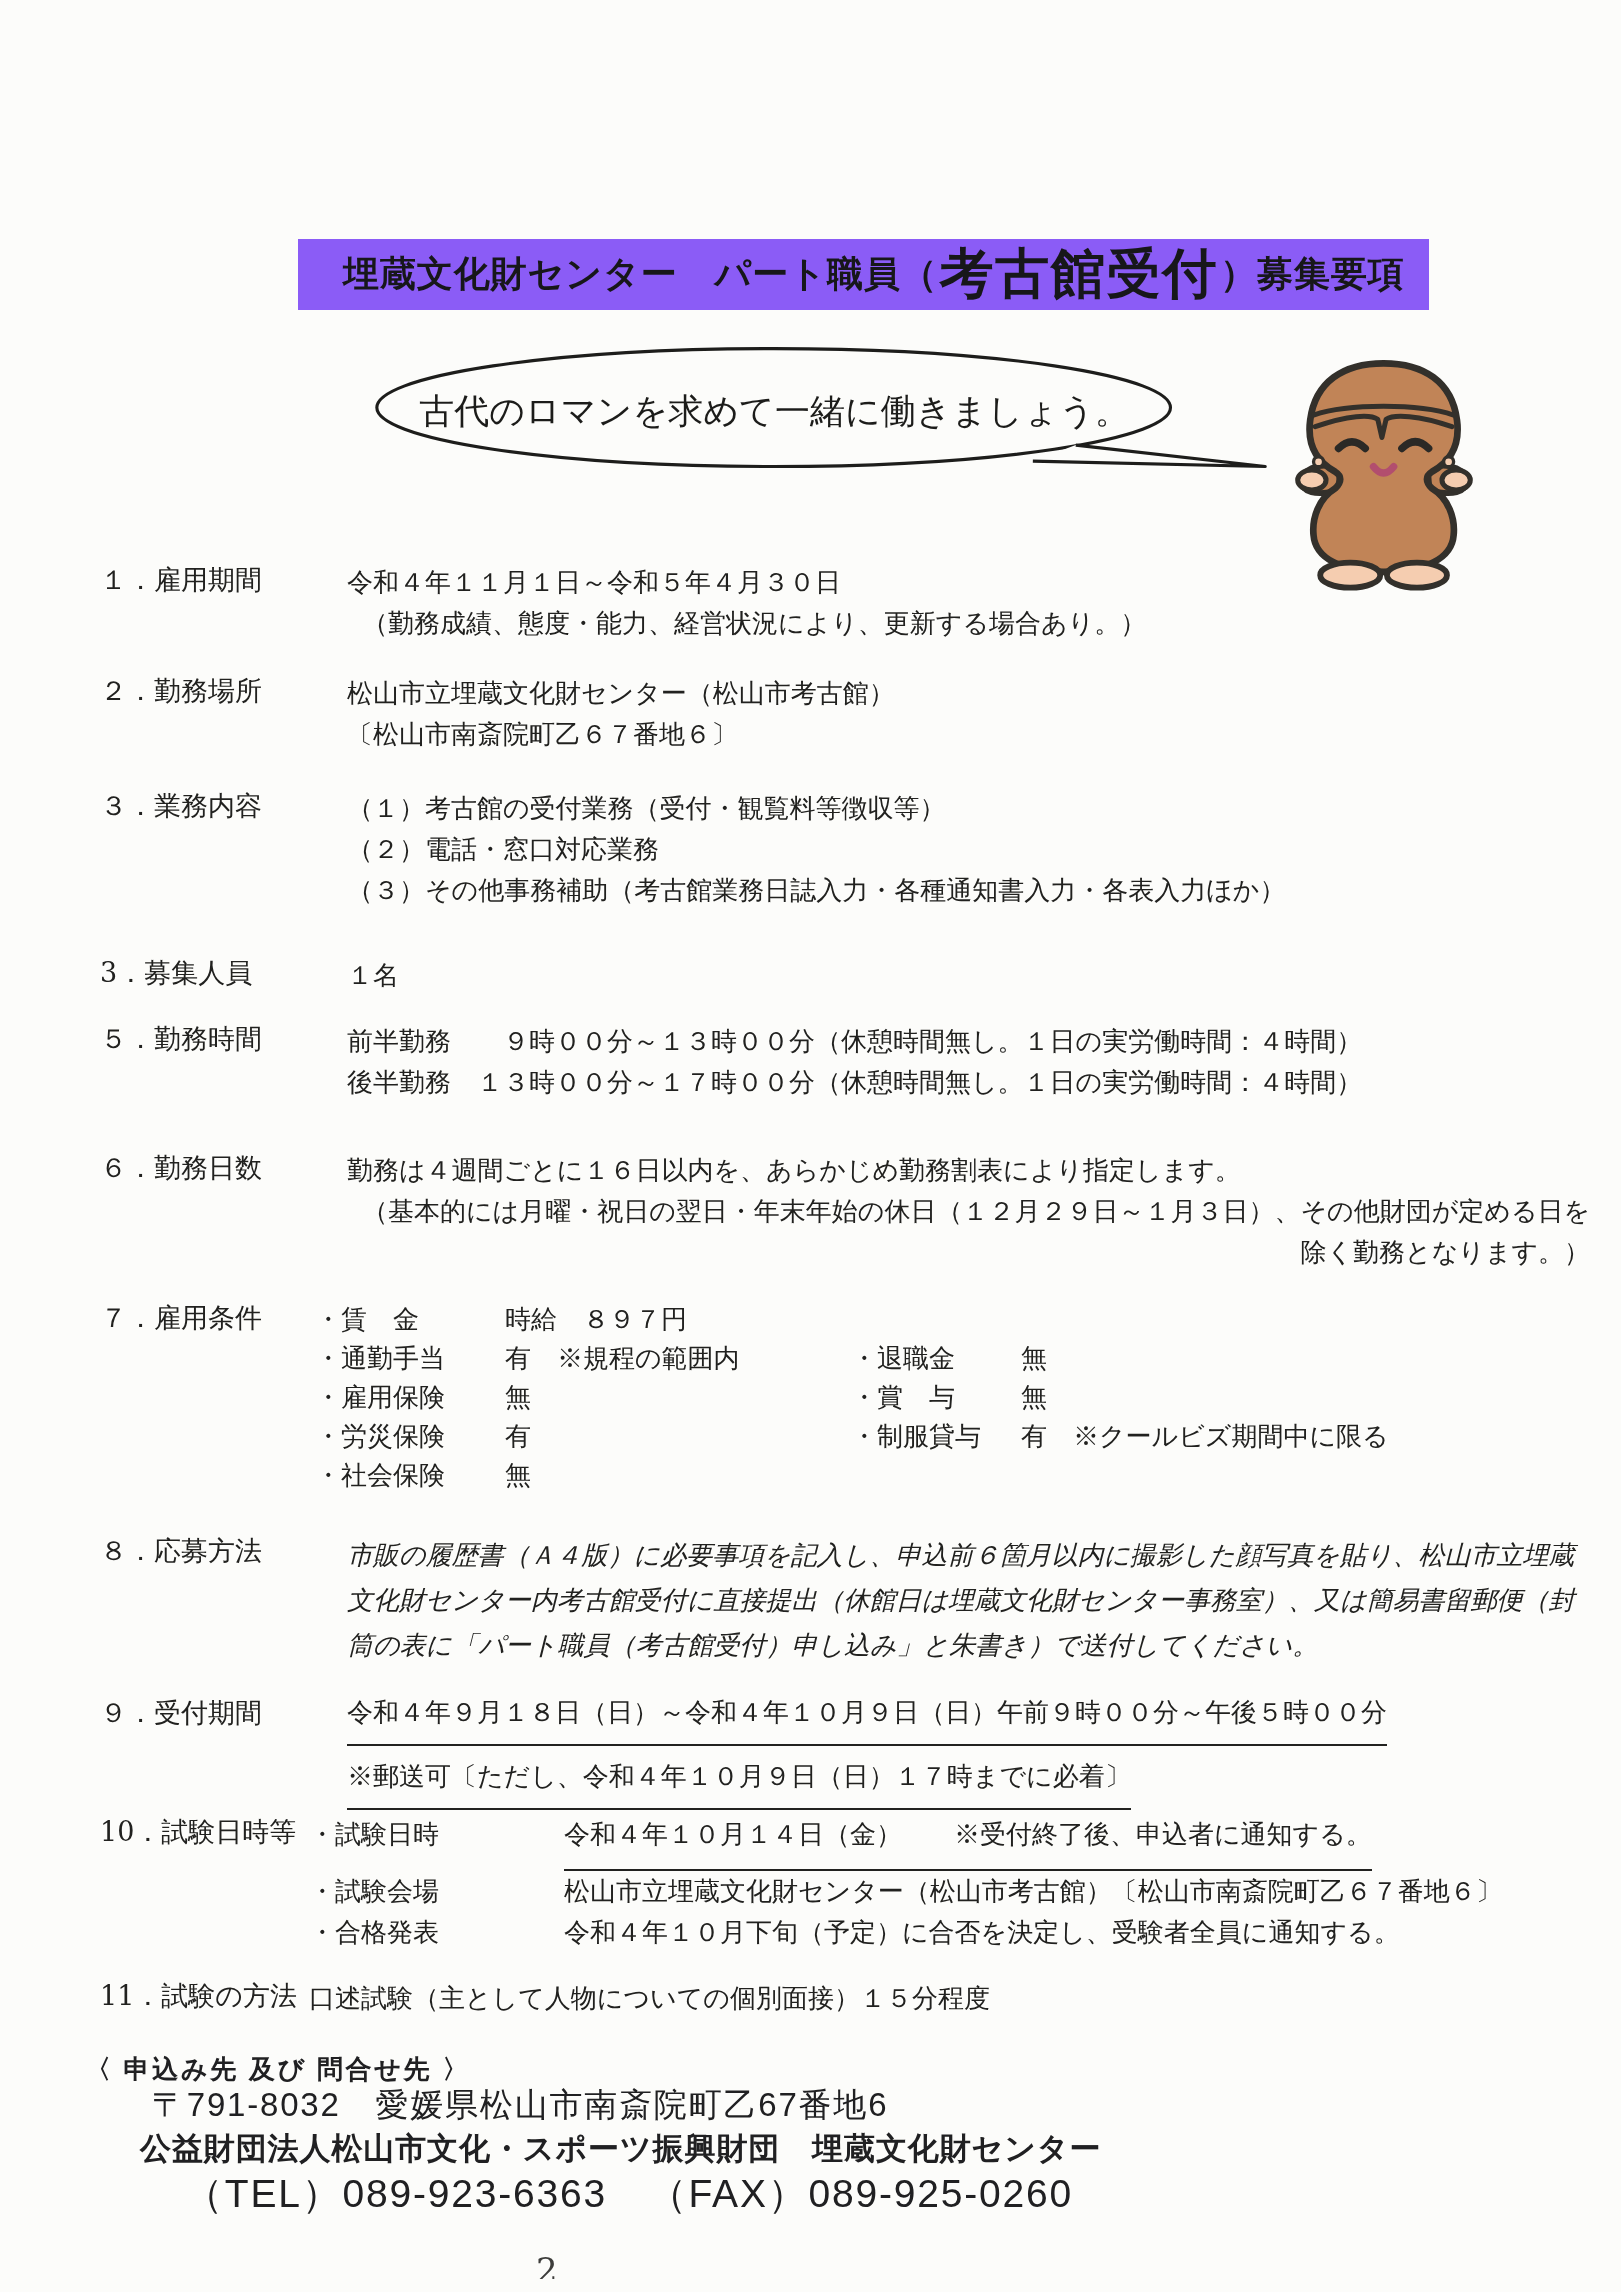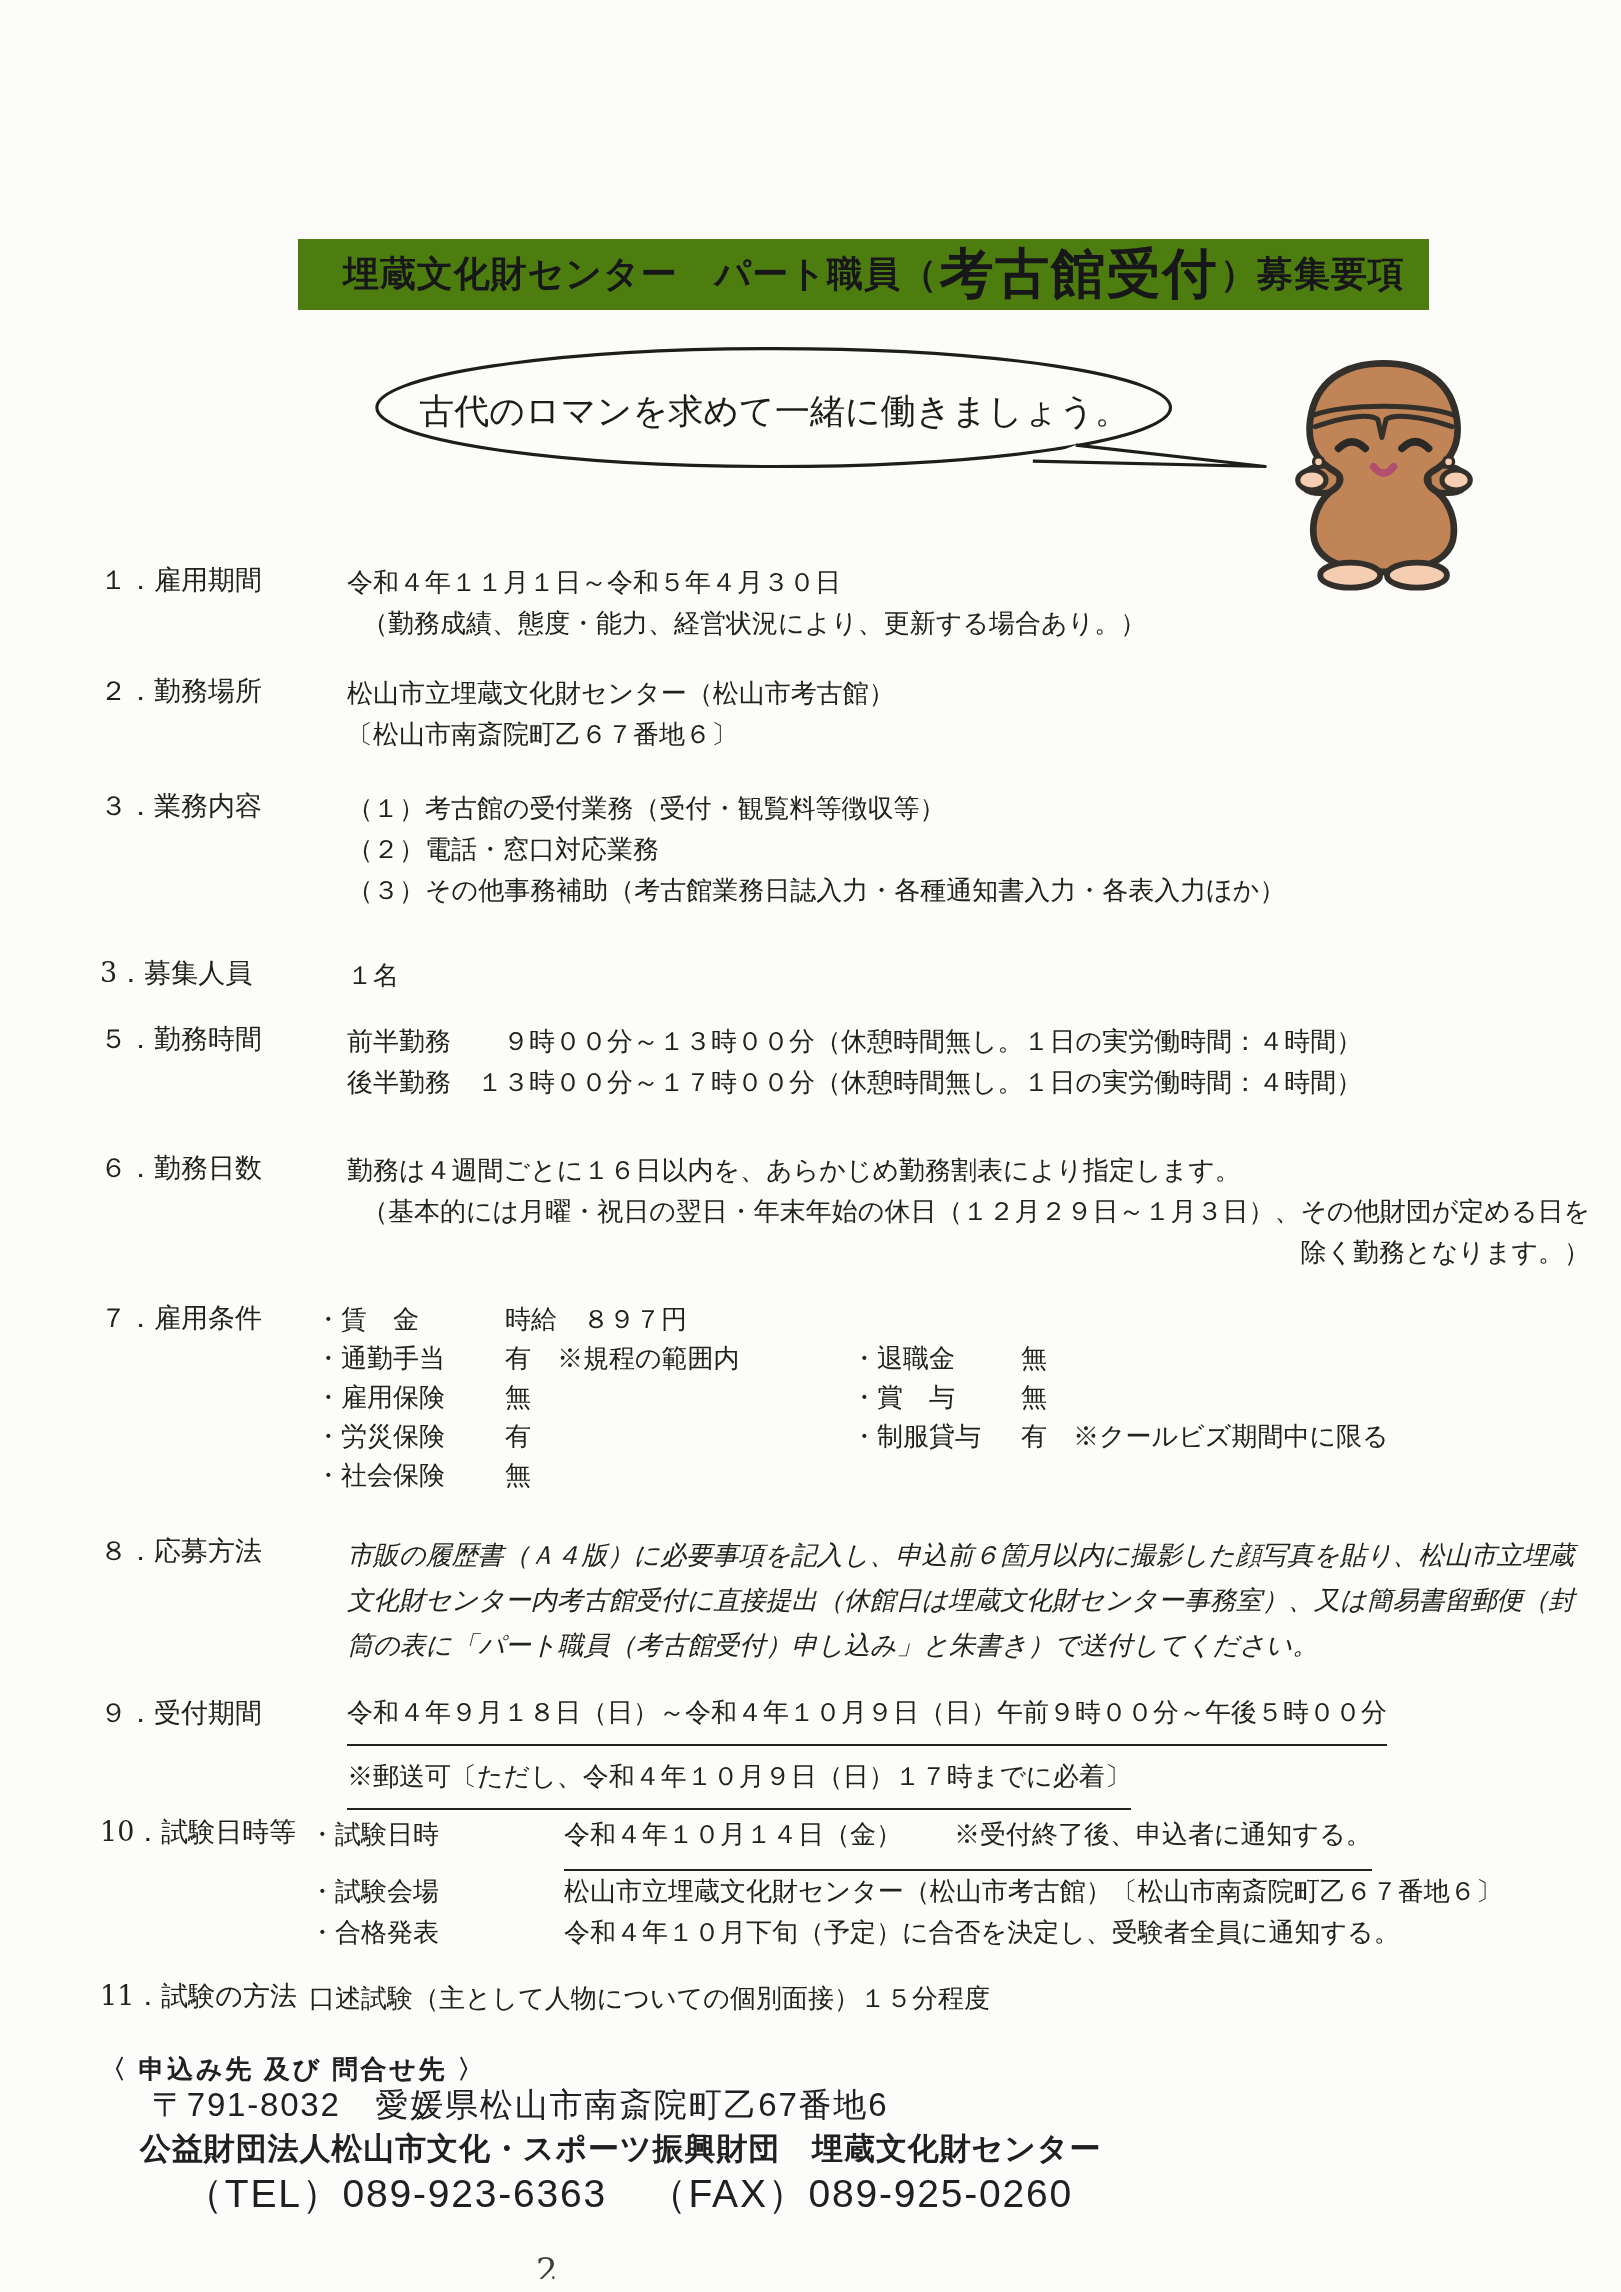--- a/index.html
+++ b/index.html
@@ -5,21 +5,21 @@
   html,body { margin:0; padding:0; background:#e8e8e6; }
   .page {
     position:relative; width:1621px; height:2293px; margin:0 auto;
     background:#fcfcfa; overflow:hidden;
     font-family:"DejaVu Serif","Liberation Serif",serif;
     color:#21211f;
   }
   
   .banner {
     position:absolute; left:298px; top:239px; width:1131px; height:71px;
-    background:#4d7c0f; box-sizing:border-box;
+    background:#8b5cf6; box-sizing:border-box;
     display:flex; align-items:center; padding-left:45px;
     font-family:"Liberation Sans","DejaVu Sans",sans-serif;
     font-weight:bold; color:#17171a; white-space:nowrap;
   }
   .banner .t-normal { font-size:36px; letter-spacing:0.9px; }
   .banner .t-big    { font-size:54px; letter-spacing:1.8px; margin:0 1.8px; }
   
   .bubble { position:absolute; left:369px; top:345px; width:913px; height:143px; }
   .bubble svg { position:absolute; left:0; top:0; }
   .bubble .btext {
@@ -48,21 +48,21 @@
   .crow .cl2 { width:170px;font-family:Liberation Serif, serif; }
   
   .erow { display:flex; line-height:41px; }
   .erow .el { width:255px; }
   
   .foot {
     position:absolute; white-space:nowrap;
     font-family:"Liberation Sans","DejaVu Sans",sans-serif;
     color:#202022;
   }
-  .f-head  { left:100px; top:2052px; font-size:26px; font-weight:bold; letter-spacing:2.7px; }
+  .f-head  { left:85px; top:2052px; font-size:26px; font-weight:bold; letter-spacing:2.7px; }
   .f-line1 { left:152px; top:2083px; font-size:33px; font-weight:normal; letter-spacing:1.8px; }
   .f-line2 { left:140px; top:2128px; font-size:31px; font-weight:bold; letter-spacing:0.9px; }
   .f-line3 { left:184px; top:2167px; font-size:39px; letter-spacing:1.8px; }
   .pagenum {
     position:absolute; left:536px; top:2250px; height:29px; overflow:hidden;
     font-size:34px; color:#3d3d3b;
   }
 </style>
 </head>
 <body>

